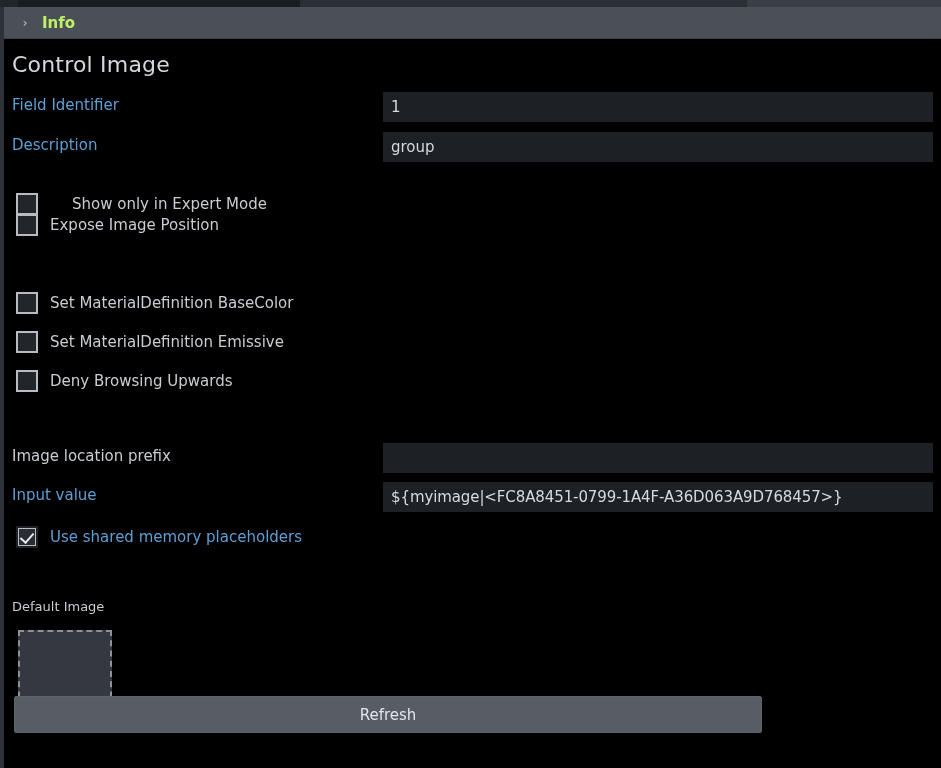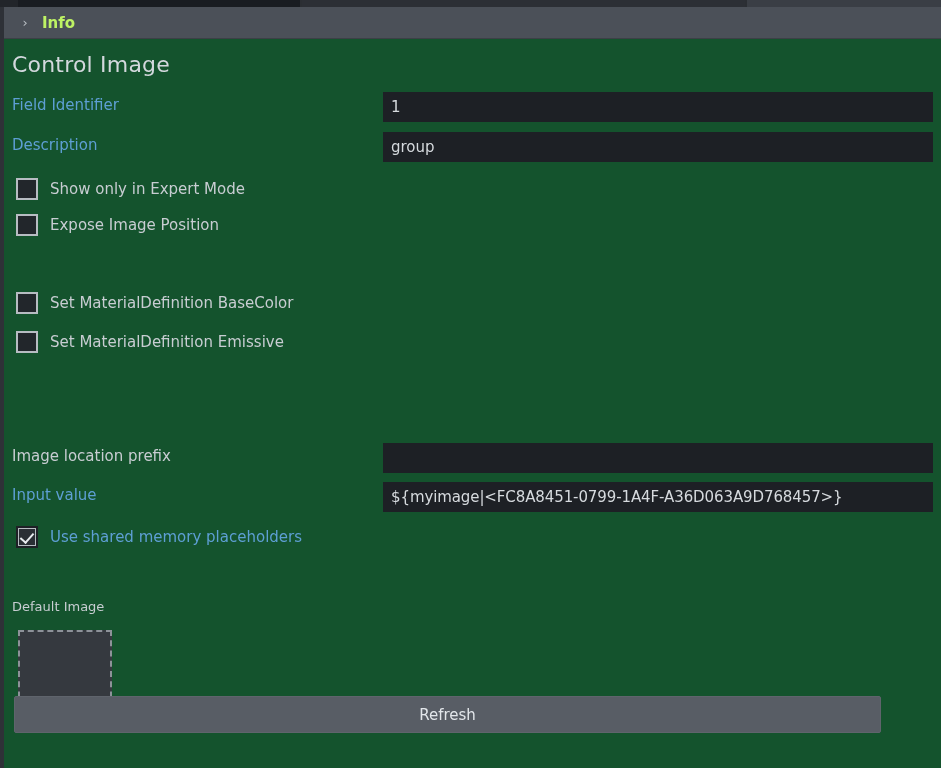--- a/index.html
+++ b/index.html
@@ -74,21 +74,21 @@
     font-weight: bold;
     font-size: 15px;
     color: #bef264;
   }
 
   
   .content {
     position: absolute;
     left: 4px; top: 39px;
     width: 937px; height: 729px;
-    background: #14532d;
+    background: #000000;
   }
 
   .section-title {
     position: absolute;
     left: 8px; top: 13px;
     font-size: 22px;
     color: #d3d8dd;
     letter-spacing: 0.2px;
   }
 
@@ -199,21 +199,21 @@
     display: flex;
     align-items: center;
     justify-content: center;
   }
 
   
   .refresh-btn {
     position: absolute;
     left: 10px;
     top: 657px;
-    width: 867px;
+    width: 748px;
     height: 37px;
     background: #585d65;
     border: 1px solid #5f646c;
     border-radius: 2px;
     box-sizing: border-box;
     display: flex;
     align-items: center;
     justify-content: center;
     font-size: 15px;
     color: #e2e6ea;
@@ -248,41 +248,45 @@
     <div class="field-row" style="top:53px;">
       <span class="field-label">Field Identifier</span>
       <div class="field-input">1</div>
     </div>
 
     <div class="field-row" style="top:93px;">
       <span class="field-label">Description</span>
       <div class="field-input">group</div>
     </div>
 
-    <div class="check-row" style="top:130px;">
+    <div class="check-row" style="top:145px;gap:22px;">
       <span class="checkbox"></span>
       <span class="check-label">Show only in Expert Mode</span>
     </div>
 
     <div class="check-row" style="top:166px;">
       <span class="checkbox"></span>
       <span class="check-label">Expose Image Position</span>
     </div>
 
 
     <div class="check-row" style="top:244px;">
       <span class="checkbox"></span>
       <span class="check-label">Set MaterialDefinition BaseColor</span>
     </div>
 
     <div class="check-row" style="top:283px;">
       <span class="checkbox"></span>
       <span class="check-label">Set MaterialDefinition Emissive</span>
     </div>
 
+    <div class="check-row" style="top:322px;">
+      <span class="checkbox"></span>
+      <span class="check-label">Deny Browsing Upwards</span>
+    </div>
 
 
     <div class="field-row" style="top:404px;">
       <span class="field-label plain">Image location prefix</span>
       <div class="field-input"></div>
     </div>
 
     <div class="field-row" style="top:443px;">
       <span class="field-label">Input value</span>
       <div class="field-input mono-ish">${myimage|&lt;FC8A8451-0799-1A4F-A36D063A9D768457&gt;}</div>

